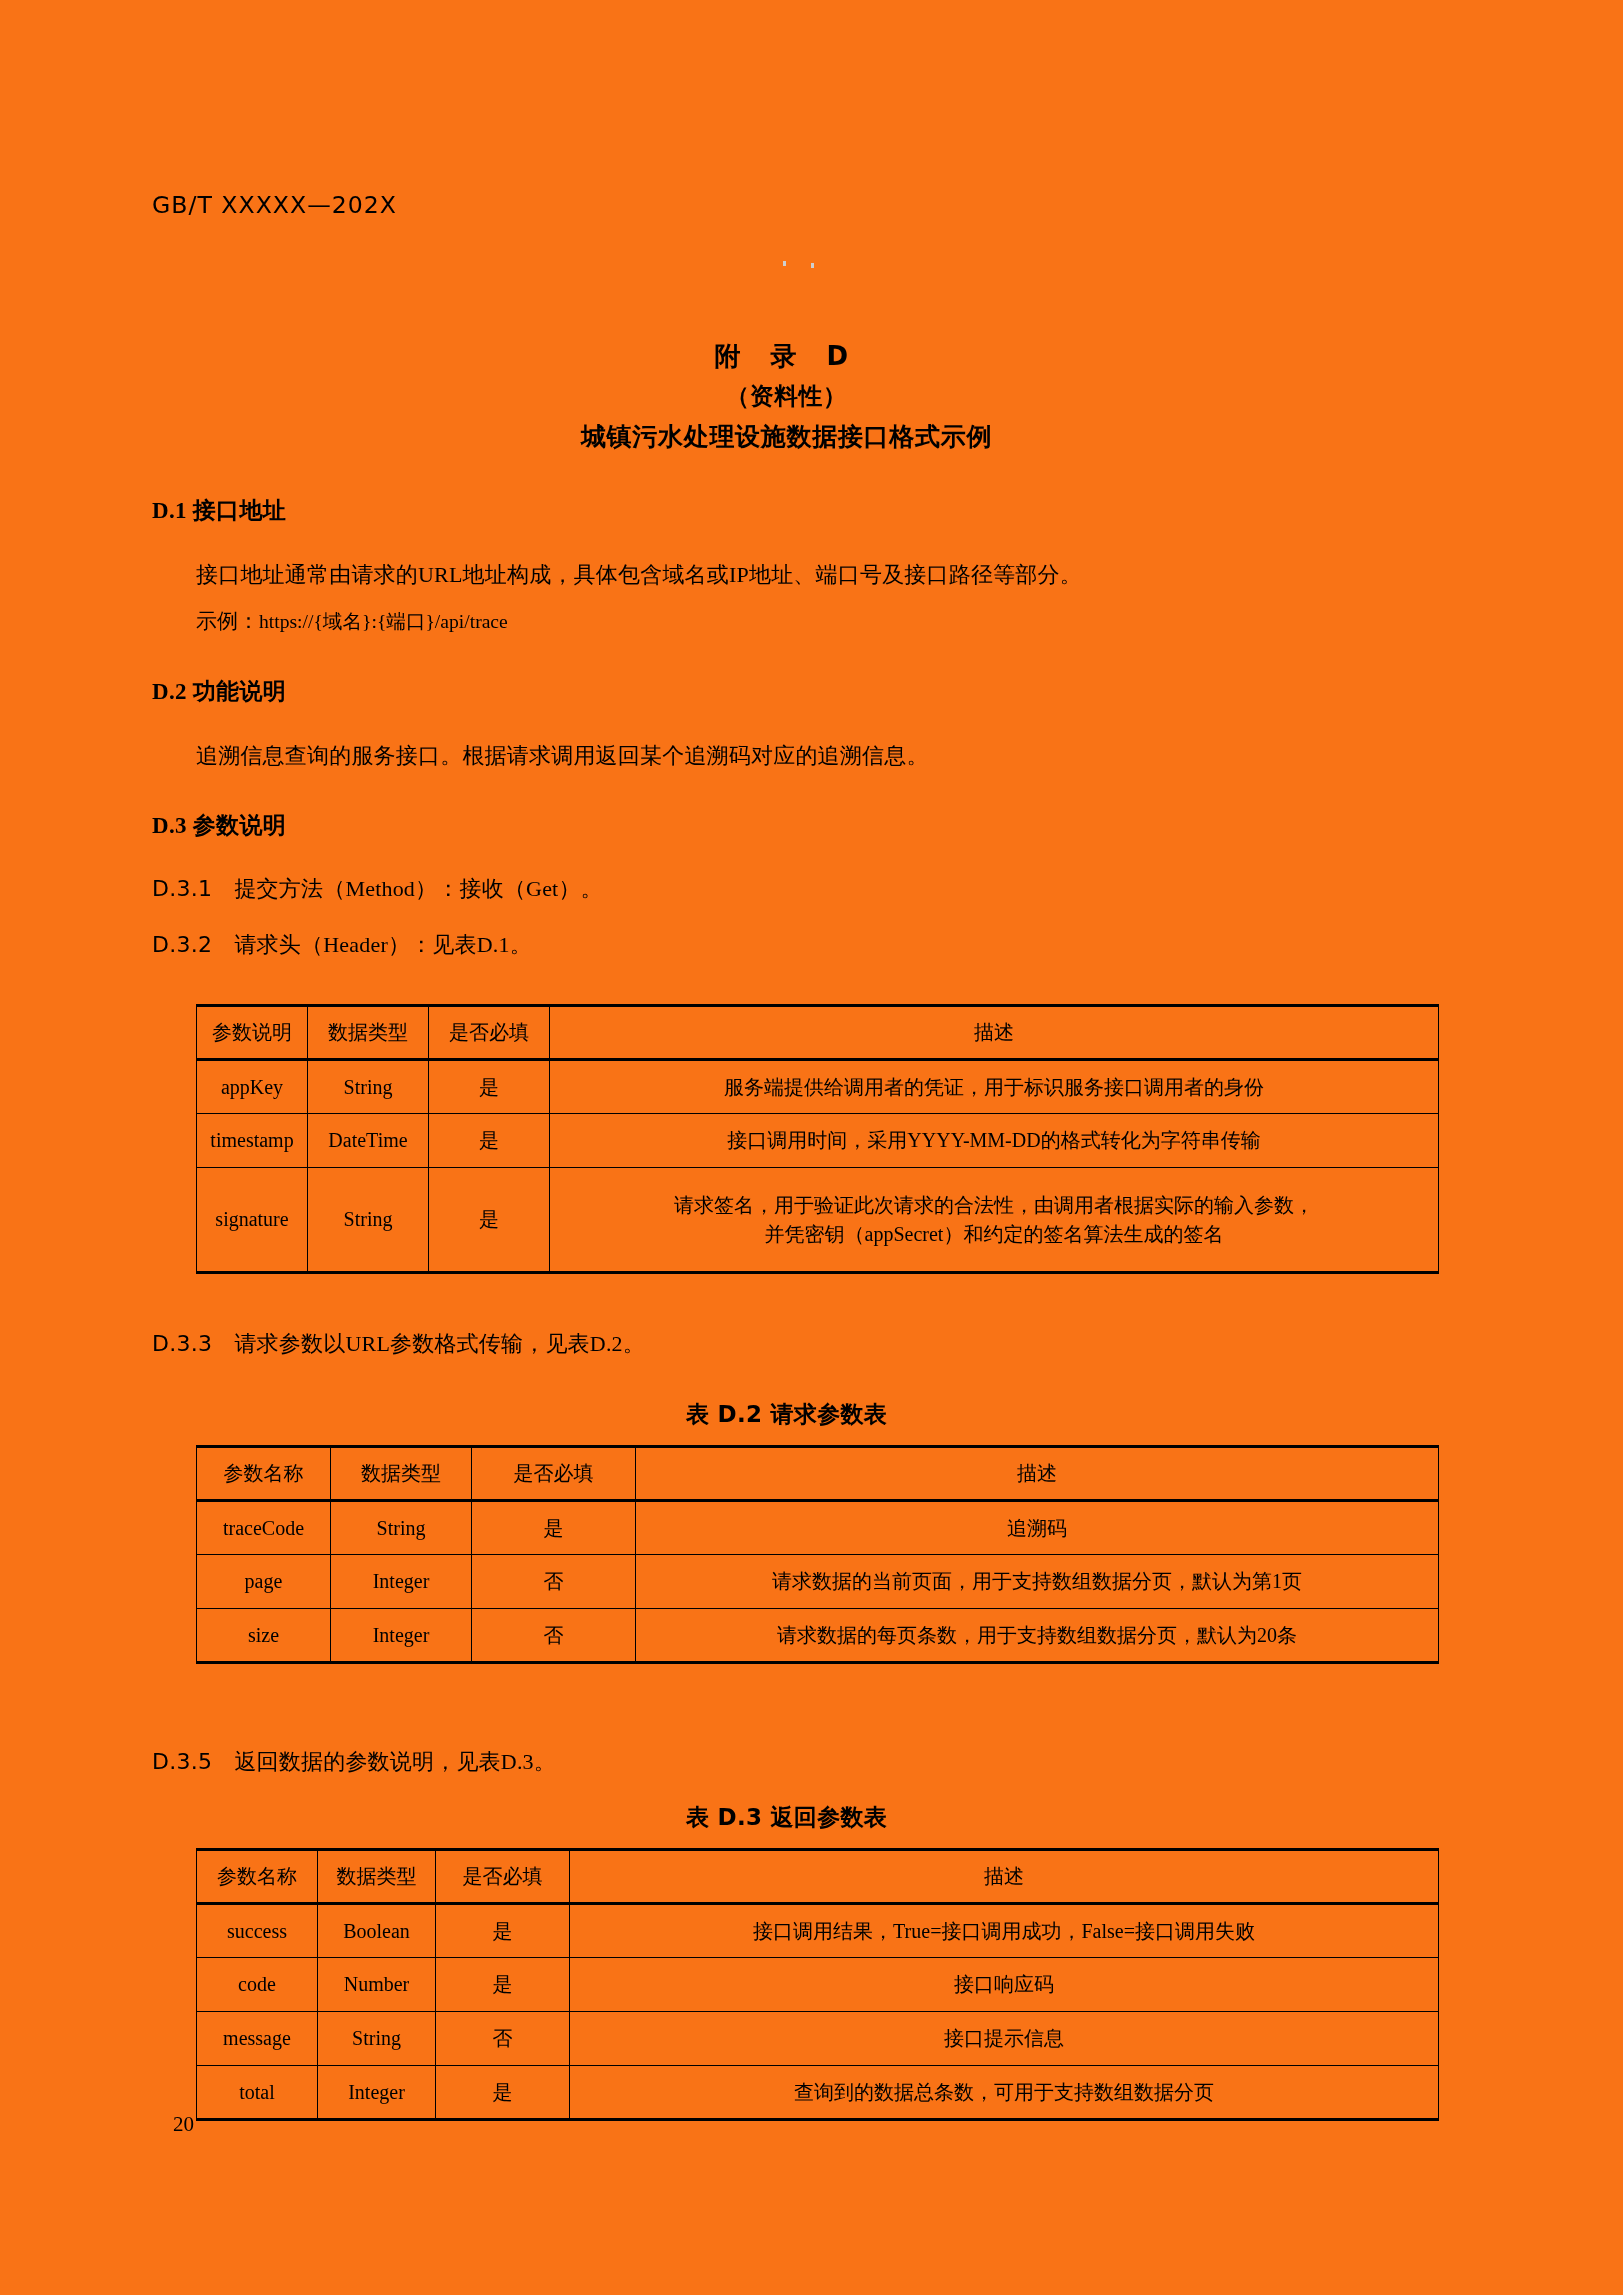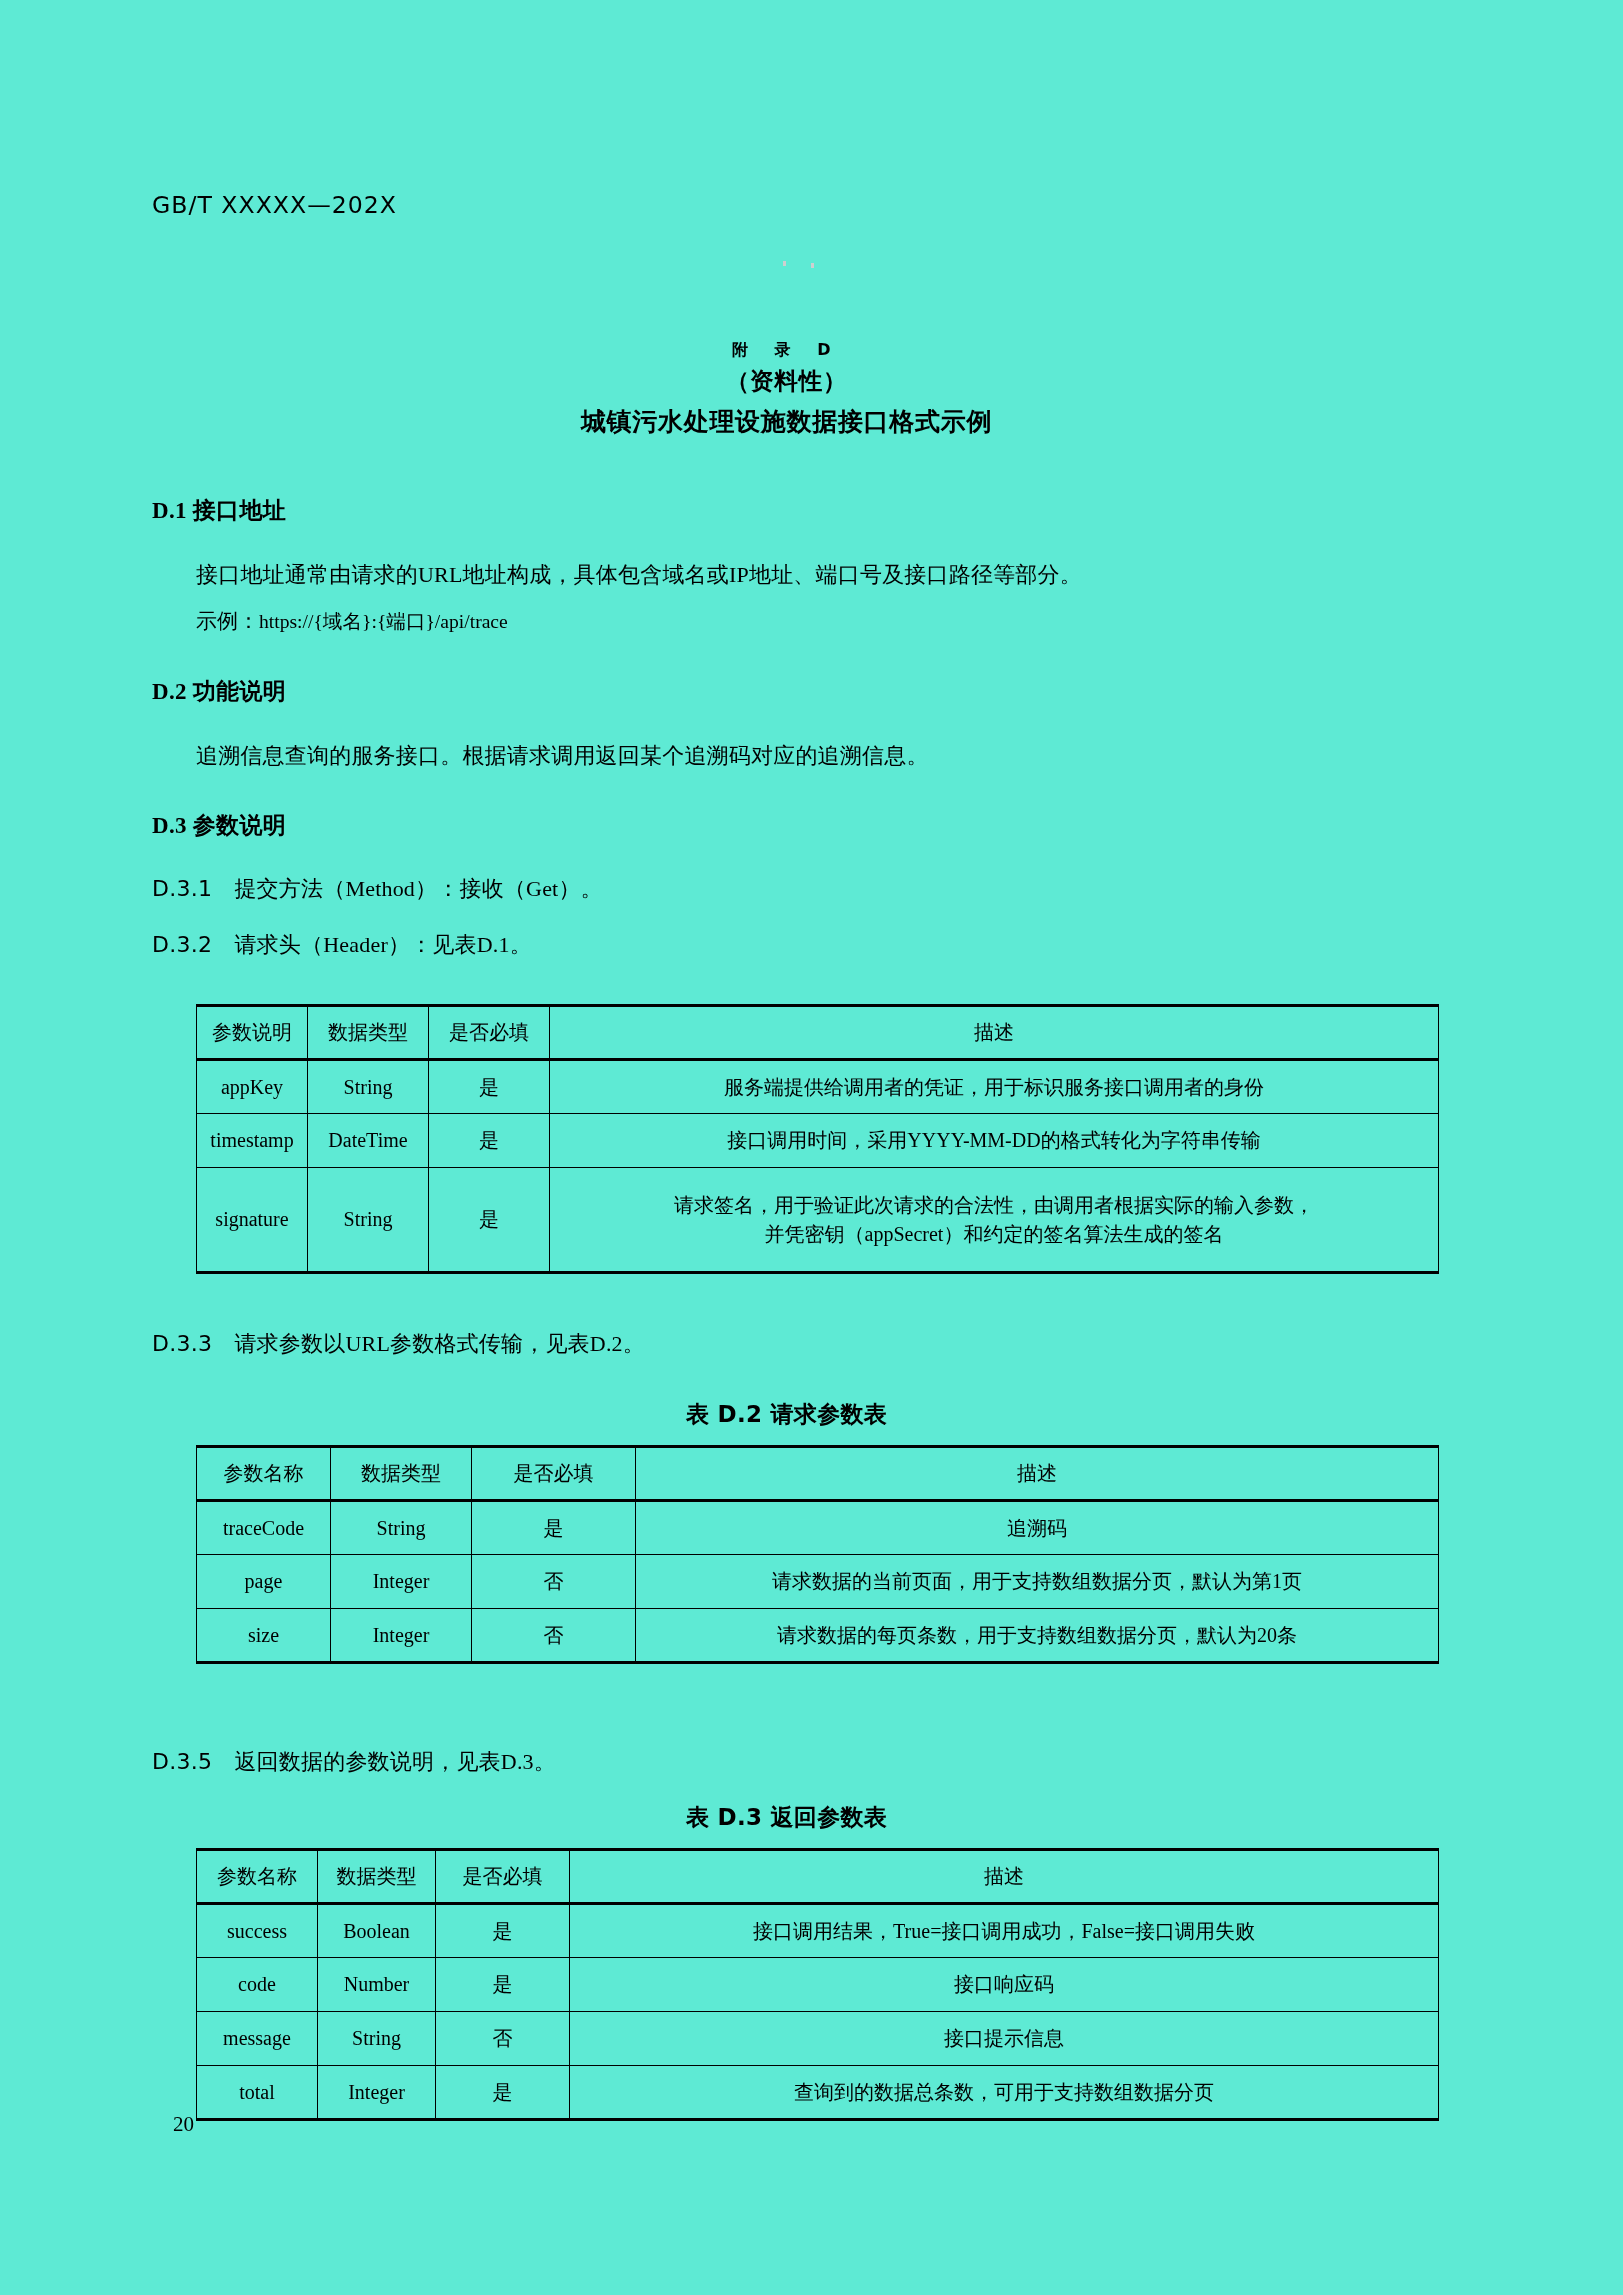--- a/index.html
+++ b/index.html
@@ -8,21 +8,21 @@
     background: #ffffff;
   }
   body {
     font-family: "Liberation Serif", "DejaVu Serif", serif;
     color: #000000;
   }
   .page {
     position: relative;
     width: 1623px;
     height: 2295px;
-    background: #5eead4;
+    background: #f97316;
     box-sizing: border-box;
     padding: 0;
     overflow: hidden;
   }
 
   
   .doc-header {
     position: absolute;
     left: 152px;
     top: 194px;
@@ -37,21 +37,21 @@
   .annex-block {
     position: absolute;
     left: 152px;
     top: 338px;
     width: 1269px;
     text-align: center;
   }
   .annex-label {
     font-family: "DejaVu Sans", "Liberation Sans", sans-serif;
     font-weight: bold;
-    font-size: 16px;
+    font-size: 26px;
     letter-spacing: 10.5px;
     line-height: 1.45;
   }
   .annex-kind {
     font-family: "DejaVu Sans", "Liberation Sans", sans-serif;
     font-weight: bold;
     font-size: 23.6px;
     line-height: 1.7;
     letter-spacing: 0.7px;
   }

